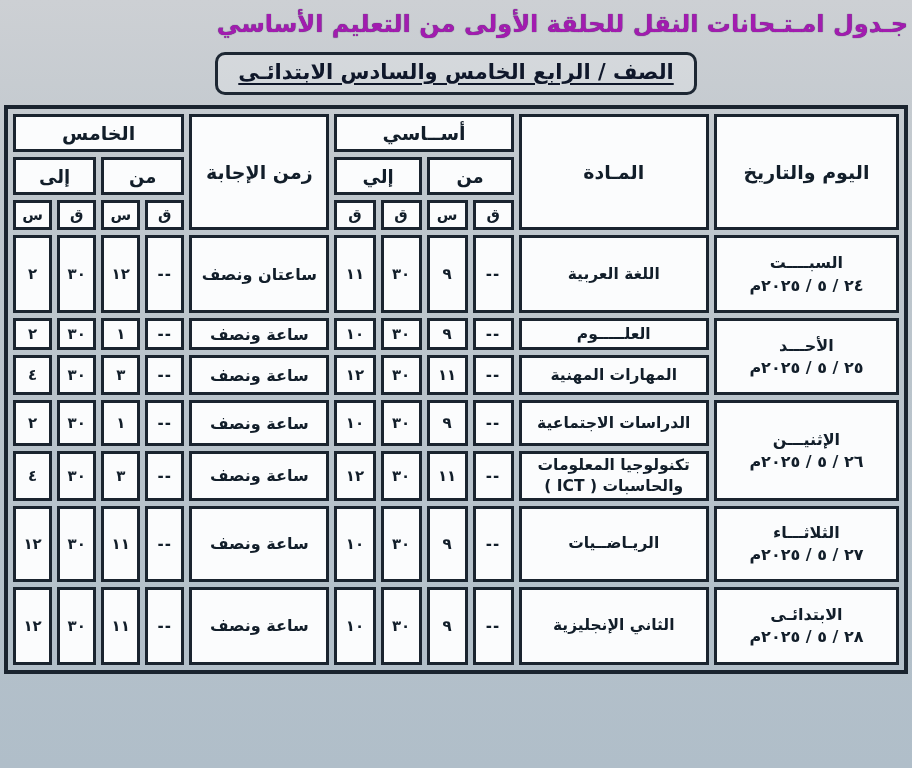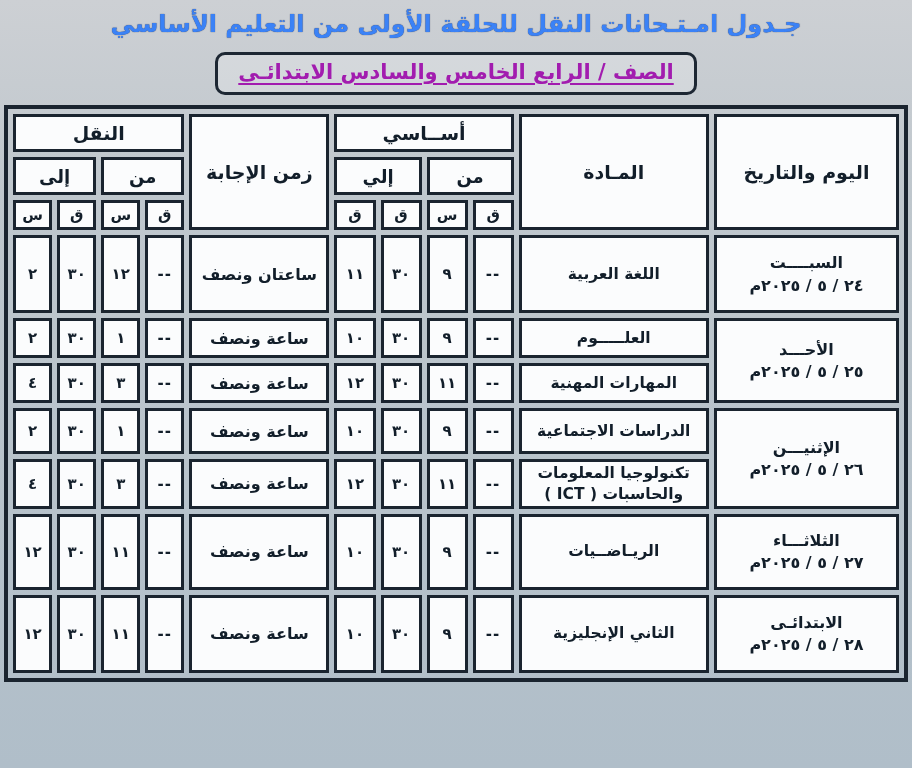--- a/index.html
+++ b/index.html
@@ -6,53 +6,53 @@
   body{
     width:912px;height:768px;
     background:linear-gradient(180deg,#cdd0d4 0%,#bfc7cd 25%,#b0bec9 100%);
     font-family:"DejaVu Sans",sans-serif;
     color:#16222e;
     overflow:hidden;
   }
   .page{direction:rtl;padding:8px 4px 0;}
 
   
-  .title-block{text-align:center;color:#3b82f6;font-weight:bold;margin-top:2px;}
+  .title-block{color:#a21caf;font-weight:bold;margin-top:2px;}
   .title-line1{font-size:24px;text-shadow:0 0 1px #2a3350;}
   .title-line2{font-size:22px;margin-top:8px;text-shadow:0 0 1px #2a3350;}
 
   
   .grade-box{
     width:fit-content;margin:14px auto 10px;
     border:3px solid #1d2733;border-radius:10px;
     padding:5px 20px 8px;background:rgba(255,255,255,0.22);
   }
   .grade-text{
-    font-size:21px;font-weight:bold;color:#a21caf;
+    font-size:21px;font-weight:bold;color:#0f172a;
     text-decoration:underline;text-underline-offset:4px;
   }
 
   
   table.schedule{
     width:904px;margin:6px auto 0;
     border-collapse:separate;border-spacing:5px;
     border:4px solid #1a242f;
     table-layout:fixed;background:transparent;
   }
   .schedule th,.schedule td{
     border:3px solid #1a242f;background:#fbfcfd;
     text-align:center;vertical-align:middle;
     font-weight:bold;color:#121e2a;padding:1px 2px;
     overflow:hidden;
   }
   col.c-day{width:185px;} col.c-subj{width:190px;}
   col.c-bnum{width:41px;} col.c-time{width:140px;} col.c-snum{width:39px;}
 
   tr.hr1{height:38px;} tr.hr2{height:38px;} tr.hr3{height:30px;}
-  tr.r1{height:78px;} tr.r2{height:40px;} tr.r3{height:40px;}
+  tr.r1{height:78px;} tr.r2{height:32px;} tr.r3{height:40px;}
   tr.r4{height:46px;} tr.r5{height:44px;} tr.r6{height:76px;} tr.r7{height:78px;}
 
   .h-big{font-size:19px;}
   .h-mid{font-size:18px;}
   .h-sub{font-size:15px;}
   .num{font-size:15px;letter-spacing:1px;}
   .subj{font-size:15.5px;line-height:1.35;}
   .time{font-size:16px;}
   .day-name{font-size:16px;line-height:1.2;}
   .day-date{font-size:16px;margin-top:3px;letter-spacing:1px;}
@@ -83,21 +83,21 @@
         <col class="c-snum">
         <col class="c-snum">
         <col class="c-snum">
     </colgroup>
     <thead>
       <tr class="hr1">
         <th rowspan="3" class="h-big">اليوم والتاريخ</th>
         <th rowspan="3" class="h-big">المـادة</th>
         <th colspan="4" class="h-big">أســاسي</th>
         <th rowspan="3" class="h-big">زمن الإجابة</th>
-        <th colspan="4" class="h-big">النقل</th>
+        <th colspan="4" class="h-big">الخامس</th>
       </tr>
       <tr class="hr2">
         <th colspan="2" class="h-mid">من</th>
         <th colspan="2" class="h-mid">إلي</th>
         <th colspan="2" class="h-mid">من</th>
         <th colspan="2" class="h-mid">إلى</th>
       </tr>
       <tr class="hr3">
         <th class="h-sub">ق</th>
         <th class="h-sub">س</th>

